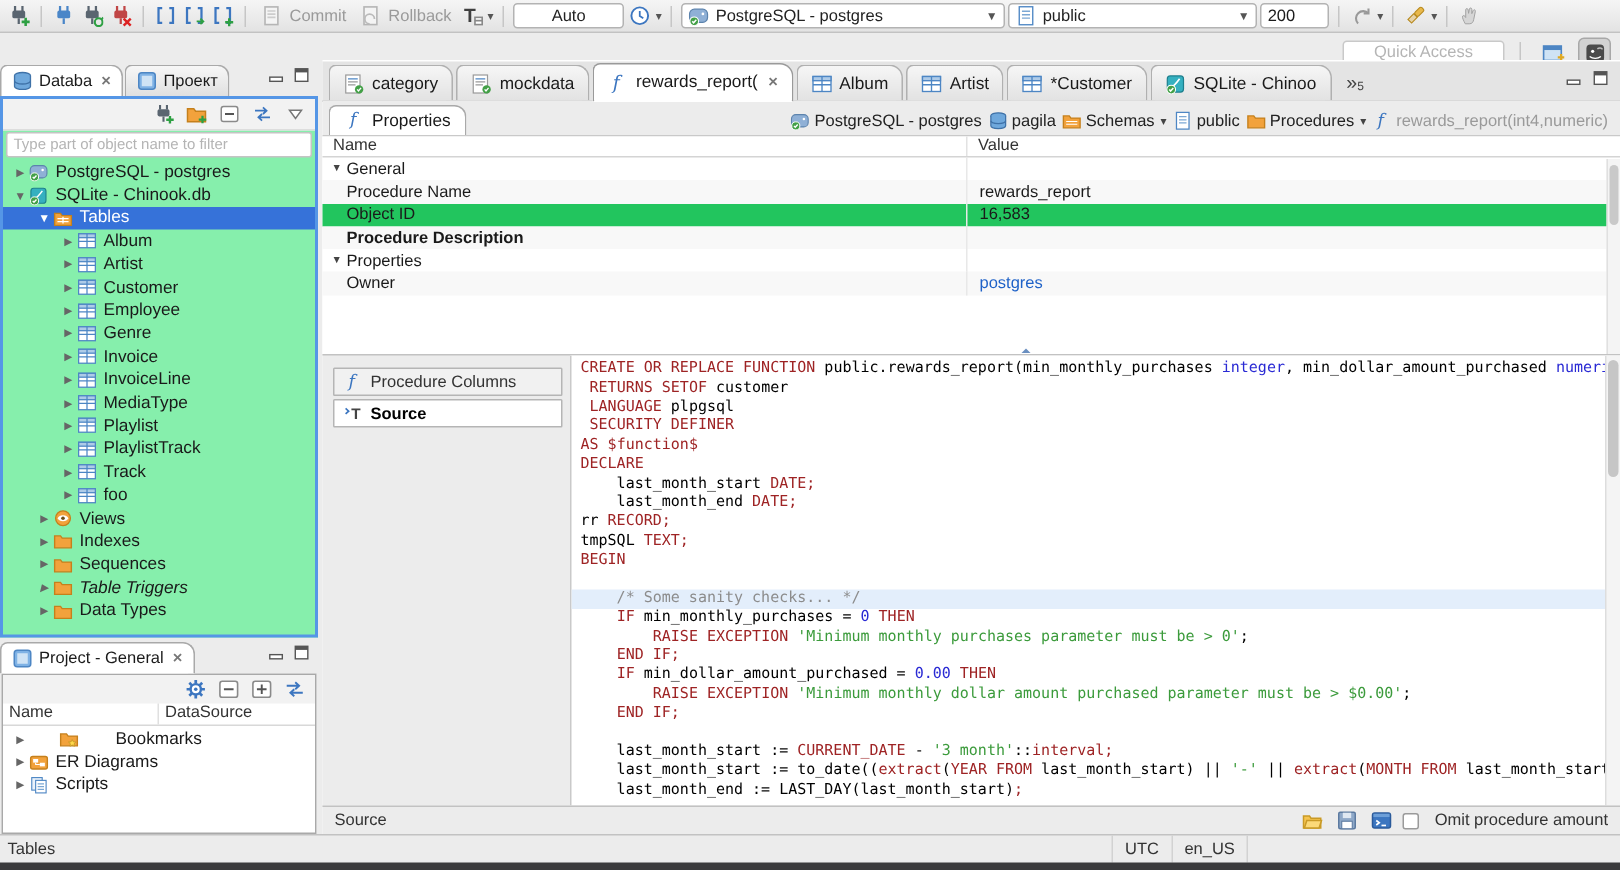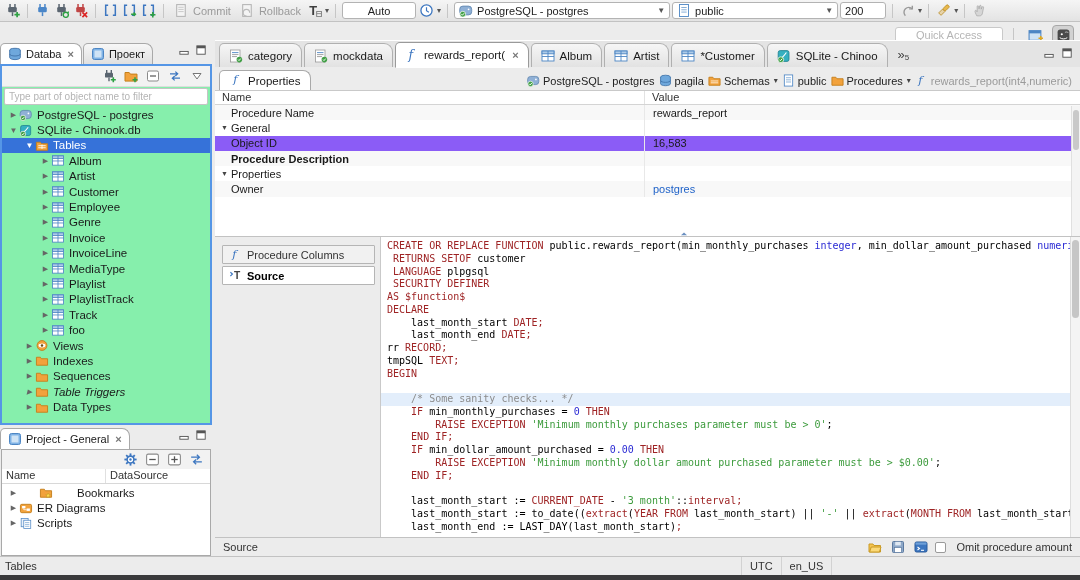--- a/index.html
+++ b/index.html
@@ -77,21 +77,21 @@
   .crumb .ticn svg{width:13px;height:13px}
   .crumb.muted{color:#9a9a9a}
   .crumb .dd{font-size:8px;color:#444;margin-left:1px}
 
   .grid{position:absolute;left:0;top:50px;right:0;height:146px;background:#fff;border-top:1px solid #c9c9c9}
   .ghead{height:14px;display:flex;border-bottom:1px solid #d4d4d4;color:#333;background:#fff}
   .ghead .gn{width:430px;padding-left:7px;border-right:1px solid #e2e2e2}
   .ghead .gv{flex:1;padding-left:7px}
   .grow{height:15.3px;display:flex;align-items:center}
   .grow.alt{background:#f8f8f8}
-  .grow.sel{background:#8b5cf6}
+  .grow.sel{background:#22c55e}
   .grow .gn{width:430px;display:flex;align-items:center;height:100%;border-right:1px solid #e8e8e8}
   .grow .gv{flex:1;padding-left:8px;height:100%;display:flex;align-items:center}
   .grow .garr{width:10px;margin-left:6px;font-size:7px;color:#444}
   .grow.group .gname{margin-left:0}
   .gname{margin-left:16px}
   .grow.group .garr + .gname{margin-left:0}
   .grow.bold .gname{font-weight:bold}
   .gv a{color:#1f62c8;}
   .gscroll{position:absolute;right:0;top:15px;width:9px;bottom:0;background:#f4f4f4;border-left:1px solid #e0e0e0}
   .gscroll .thumb{position:absolute;left:1px;right:1px;top:4px;height:40px;background:#c9c9c9;border-radius:4px}
@@ -797,35 +797,35 @@
           </div>
         </div>
     </div>
 
     <div class="grid">
       <div class="ghead">
         <span class="gn">Name</span>
         <span class="gv">Value</span>
       </div>
       <div id="grid-rows">
-          <div class="grow alt">
-            <span class="gn">
-              <span class="gname">Procedure Name</span>
-            </span>
-            <span class="gv">
-              <span>rewards_report</span>
-            </span>
-          </div>
           <div class="grow group">
             <span class="gn">
               <span class="garr">▼</span>
               <span class="gname">General</span>
             </span>
             <span class="gv">
               <span></span>
+            </span>
+          </div>
+          <div class="grow alt">
+            <span class="gn">
+              <span class="gname">Procedure Name</span>
+            </span>
+            <span class="gv">
+              <span>rewards_report</span>
             </span>
           </div>
           <div class="grow sel">
             <span class="gn">
               <span class="gname">Object ID</span>
             </span>
             <span class="gv">
               <span>16,583</span>
             </span>
           </div>

